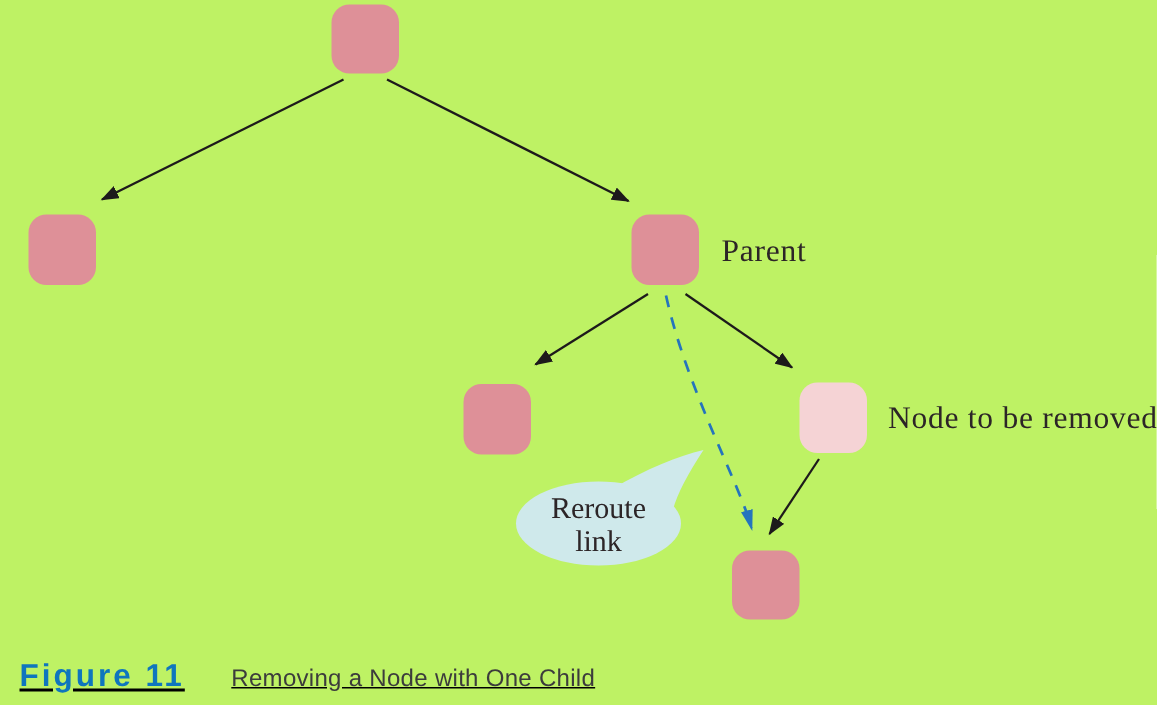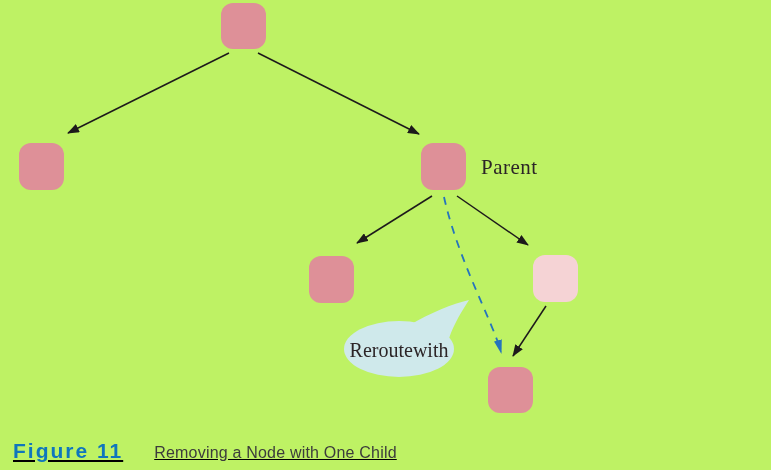--- a/index.html
+++ b/index.html
@@ -49,21 +49,21 @@
   }
   .label-parent { left: 481px; top: 155px; }
   .label-removed { left: 592px; top: 266px; }
   .callout-text {
     position: absolute;
     left: 344px;
     top: 323px;
     width: 110px;
     height: 54px;
     display: flex;
-    flex-direction: row;
+    flex-direction: column;
     align-items: center;
     justify-content: center;
     font-family: "Liberation Serif", "DejaVu Serif", serif;
     font-size: 20px;
     line-height: 1.12;
     color: #2c2527;
     text-align: center;
   }
   .caption {
     position: absolute;
@@ -115,24 +115,25 @@
   </svg>
 
   <div class="node node-root"></div>
   <div class="node node-left-child"></div>
   <div class="node node-parent"></div>
   <div class="node node-inner-left"></div>
   <div class="node removed node-removed"></div>
   <div class="node node-moved-child"></div>
 
   <span class="diagram-label label-parent">Parent</span>
+  <span class="diagram-label label-removed">Node to be removed</span>
 
   <div class="callout-text">
     <span>Reroute</span>
-    <span>with</span>
+    <span>link</span>
   </div>
 
   <div class="caption">
     <span class="fig-label">Figure 11</span>
     <span class="fig-title">Removing a Node with One Child</span>
   </div>
 
 </div>
 
 </body></html>

